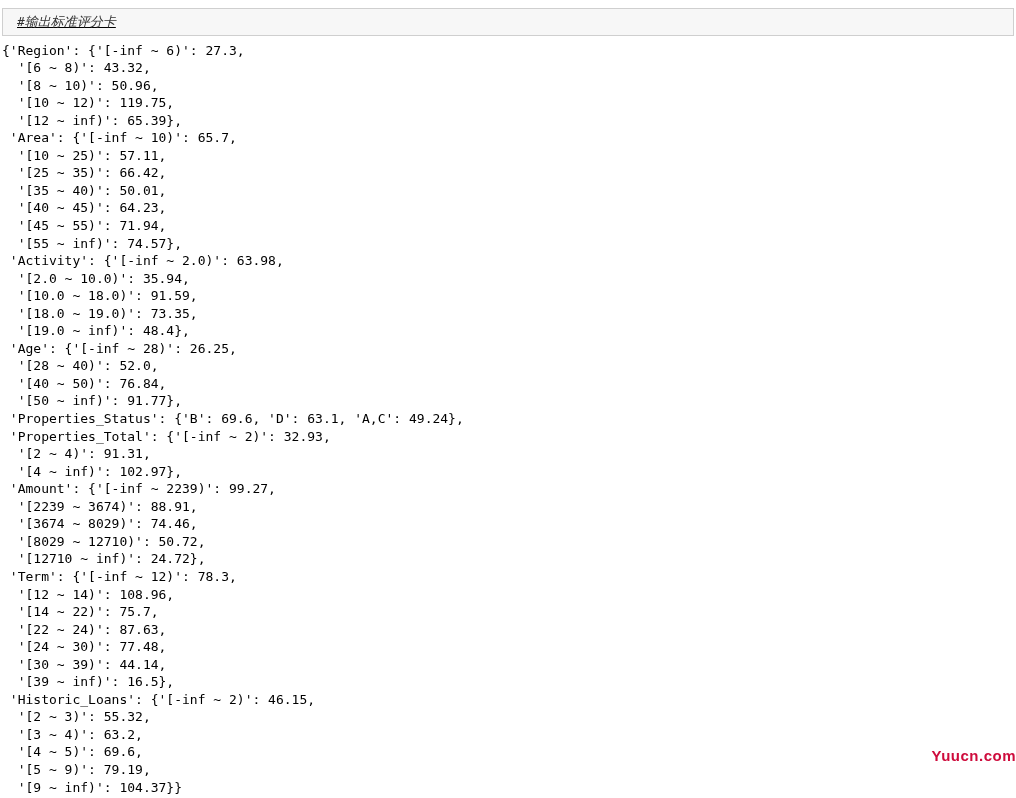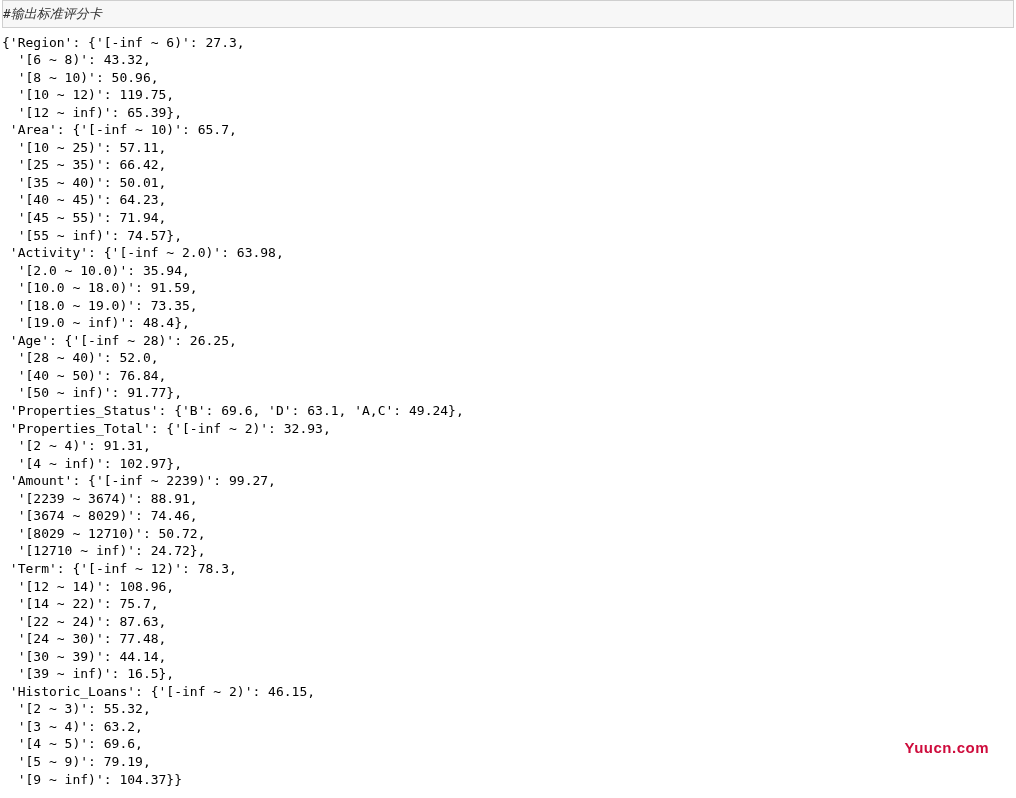--- a/index.html
+++ b/index.html
@@ -8,40 +8,41 @@
     background: #ffffff;
     font-family: "SimSun", "NSimSun", "Songti SC", monospace;
     font-size: 13px;
     line-height: 1.35;
     width: 1016px;
     position: relative;
   }
   .code-cell {
     background: #f7f7f7;
     border: 1px solid #cfcfcf;
-    padding: 4px 0;
-    margin: 0 2px 6px 2px;
+    padding: 4px 14px;
+    margin: 8px 2px 6px 2px;
+    text-decoration: underline;
   }
   .comment {
     color: #408080;
     font-style: italic;
   }
   .code-line {
     color: #333;
     white-space: pre;
   }
   .output {
     font-family: "SimSun", "NSimSun", "Songti SC", monospace;
     white-space: pre;
     color: #000;
     padding-left: 2px;
   }
   .watermark {
     position: absolute;
-    right: 27px;
+    right: 0;
     bottom: 30px;
     color: #cc0033;
     font-family: "Microsoft YaHei", Arial, sans-serif;
     font-weight: bold;
     font-size: 15px;
     letter-spacing: 0.5px;
     opacity: 0.95;
     pointer-events: none;
   }
 </style>

